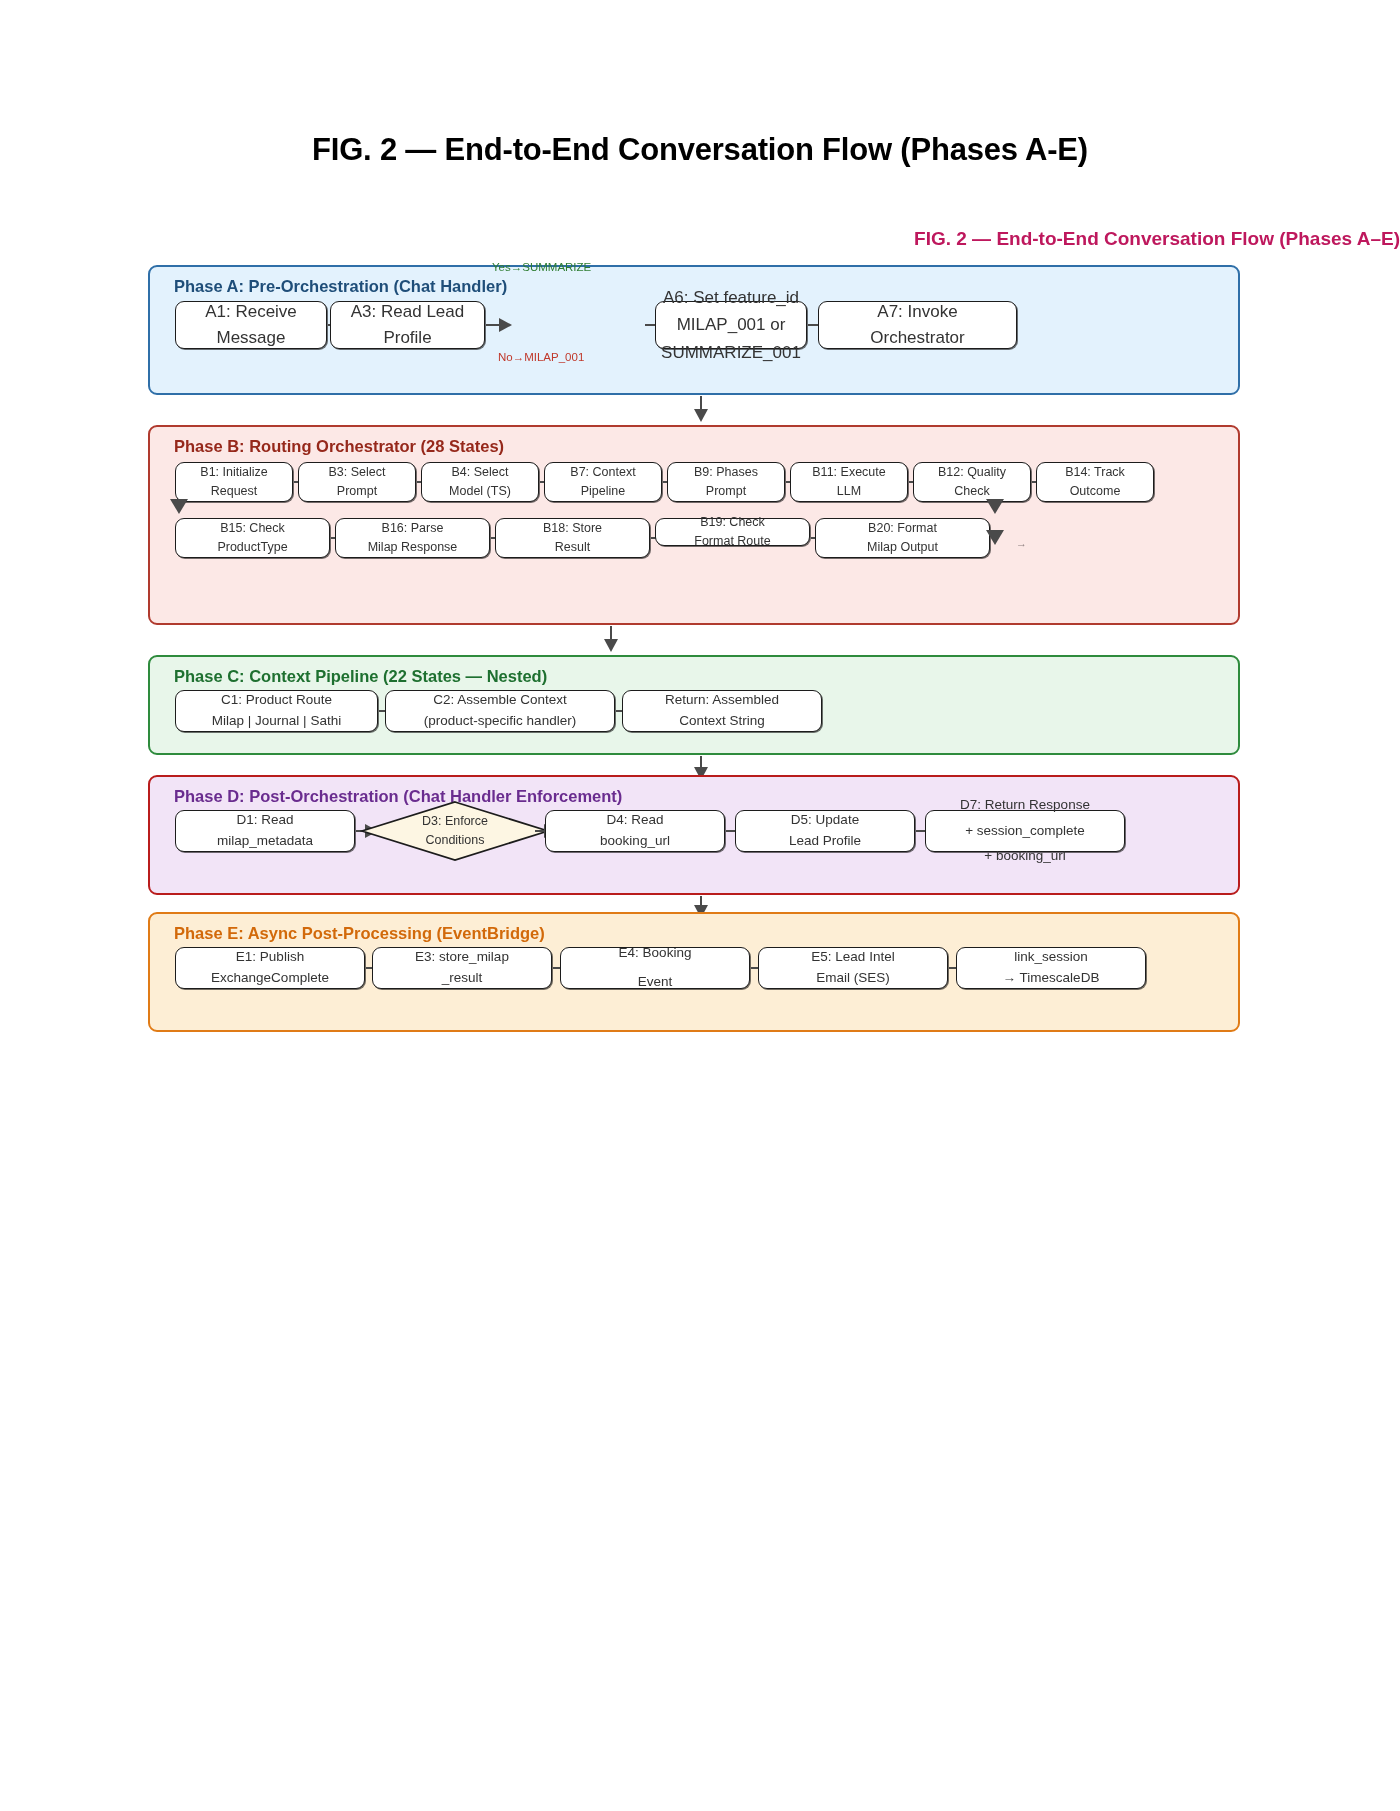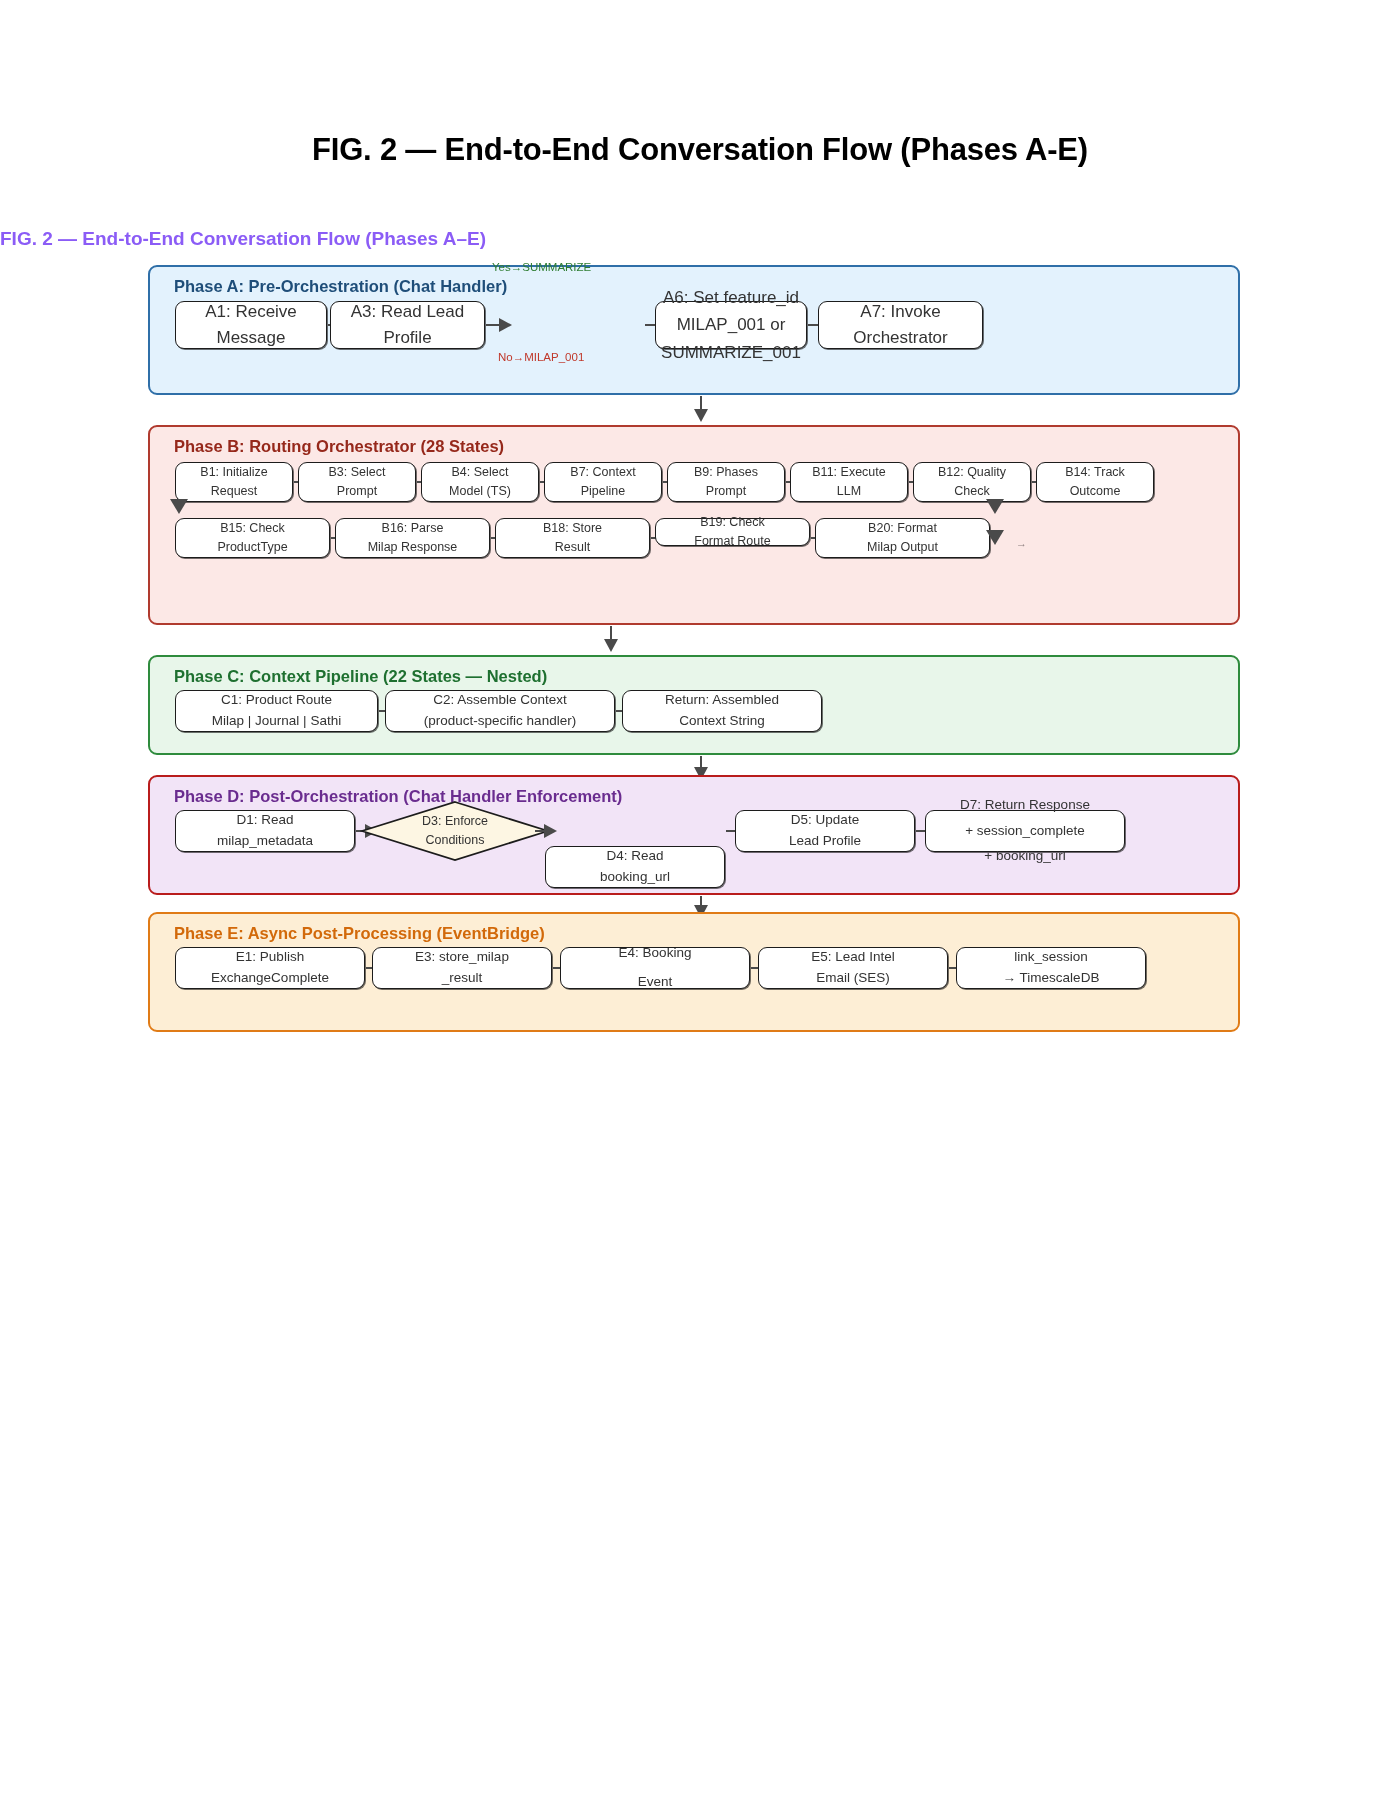--- a/index.html
+++ b/index.html
@@ -8,21 +8,21 @@
     font-family:"Liberation Sans","DejaVu Sans",sans-serif;
     position:relative;overflow:hidden;
   }
   .page-title{
     position:absolute;left:0;right:0;top:132px;
     text-align:center;font-size:31px;font-weight:bold;color:#000;
     letter-spacing:-0.2px;
   }
   .fig-subtitle{
     position:absolute;left:0;right:0;top:228px;
-    text-align:left;font-size:19px;font-weight:bold;color:#8b5cf6;
+    text-align:right;font-size:19px;font-weight:bold;color:#be185d;
   }
 
   
   .phase{
     position:absolute;border-radius:9px;box-sizing:border-box;
   }
   .phase-label{
     position:absolute;left:24px;top:10px;
     font-size:16.5px;font-weight:bold;white-space:nowrap;
   }
@@ -124,21 +124,21 @@
   <div class="h-arrow" style="left:495px;top:57px;width:32px;"></div>
 
   <div class="node a-node overflow" style="left:505px;top:34px;width:152px;height:48px;">
     <span class="l" style="position:absolute;top:-17px;left:0;right:0;">A6: Set feature_id</span>
     <span class="l">MILAP_001 or</span>
     <span class="l" style="position:absolute;bottom:-18px;left:0;right:0;">SUMMARIZE_001</span>
   </div>
 
   <div class="h-arrow" style="left:658px;top:57px;width:24px;"></div>
 
-  <div class="node a-node" style="left:668px;top:34px;width:165px;height:48px;">
+  <div class="node a-node" style="left:668px;top:34px;width:199px;height:48px;">
     <span class="l">A7: Invoke</span>
     <span class="l">Orchestrator</span>
   </div>
 </div>
 
 <div class="v-arrow" style="left:700px;top:396px;height:14px;"></div>
 
 <div class="phase" id="phaseB">
   <div class="phase-label">Phase B: Routing Orchestrator (28 States)</div>
 
@@ -250,21 +250,21 @@
     <svg width="190" height="60" viewBox="0 0 190 60">
       <polygon points="95,1 188,30 95,59 2,30" fill="#fdf6e3" stroke="#1c1c1c" stroke-width="1.8"></polygon>
     </svg>
     <div style="position:absolute;left:0;top:0;width:190px;height:60px;display:flex;flex-direction:column;align-items:center;justify-content:center;font-size:12.5px;color:#333;line-height:1.55;">
       <span>D3: Enforce</span>
       <span>Conditions</span>
     </div>
   </div>
 
   <div class="h-arrow" style="left:385px;top:53px;width:20px;"></div>
-  <div class="node m-node" style="left:395px;top:33px;width:180px;height:42px;margin-top:36px;">
+  <div class="node m-node" style="left:395px;top:33px;width:180px;height:42px;">
     <span class="l">D4: Read</span>
     <span class="l">booking_url</span>
   </div>
   <div class="h-arrow" style="left:576px;top:53px;width:22px;"></div>
   <div class="node m-node" style="left:585px;top:33px;width:180px;height:42px;">
     <span class="l">D5: Update</span>
     <span class="l">Lead Profile</span>
   </div>
   <div class="h-arrow" style="left:766px;top:53px;width:22px;"></div>
 

